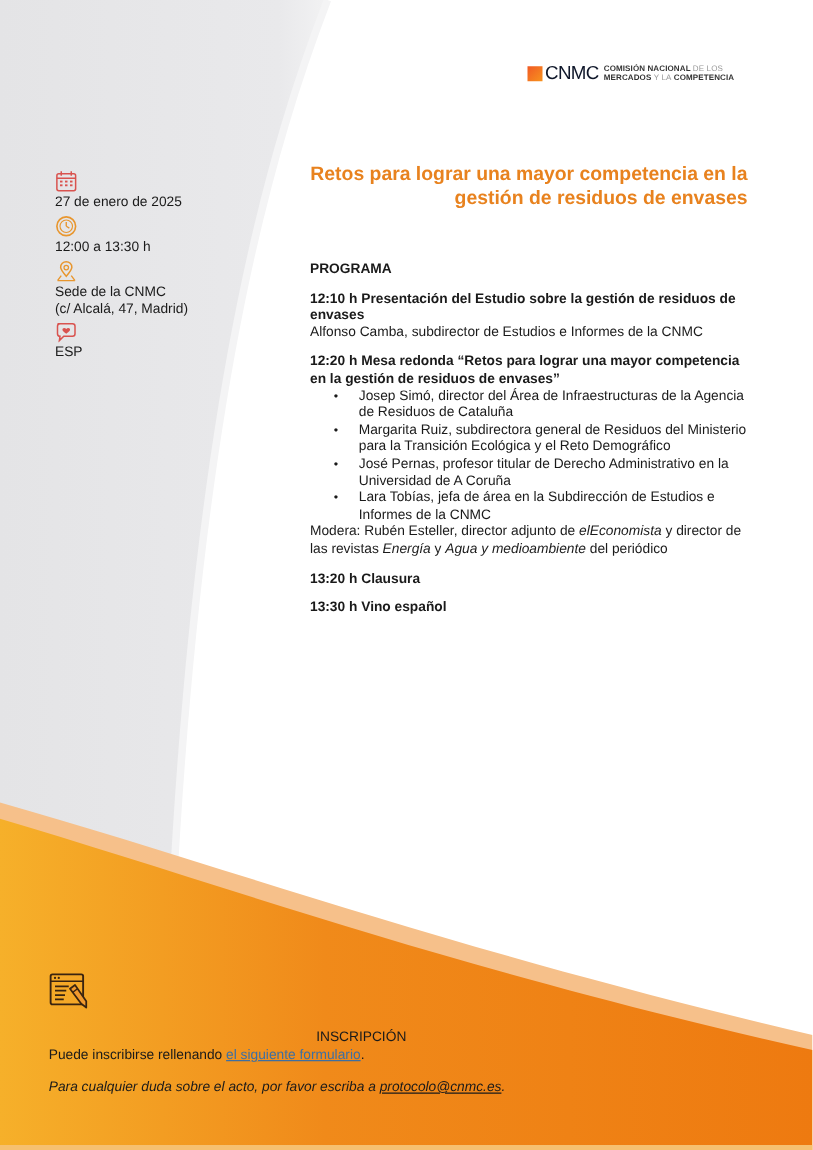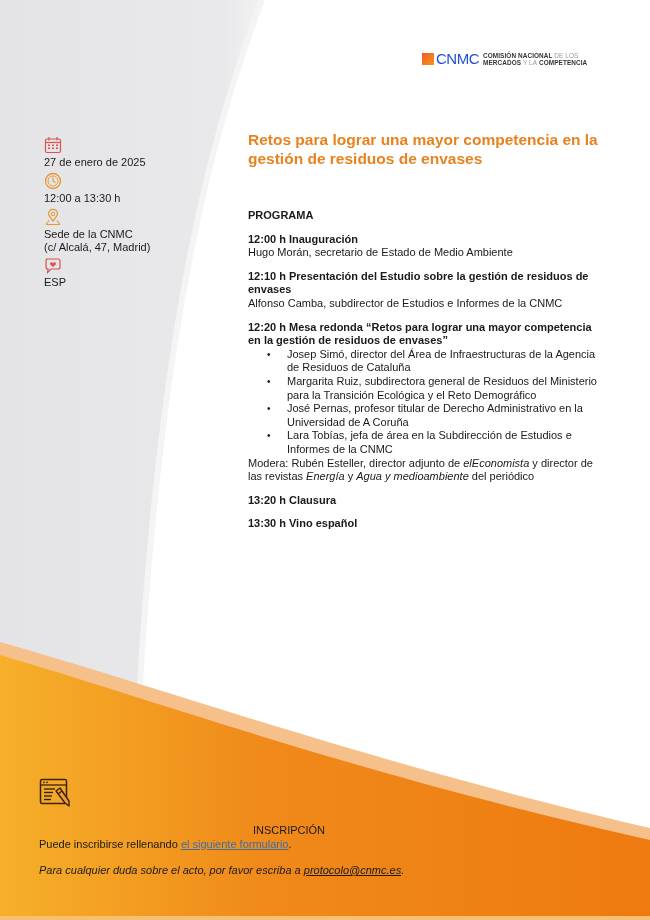--- a/index.html
+++ b/index.html
@@ -6,31 +6,31 @@
   body {
     width: 650px; height: 920px; position: relative; overflow: hidden;
     background: #ffffff;
     font-family: "Liberation Sans", sans-serif;
     color: #1a1a1a;
   }
   .bg-svg { position: absolute; left: 0; top: 0; width: 650px; height: 920px; z-index: 0; }
 
   .logo { position: absolute; left: 422px; top: 52px; display: flex; align-items: center; z-index: 2; }
   .logo-mark { width: 12px; height: 12px; background: linear-gradient(135deg, #f15a24 0%, #f7931e 100%); margin-right: 2px; }
-  .logo-letters { font-size: 15px; letter-spacing: -0.5px; color: #1d4ed8; font-weight: 300; margin-right: 4px; line-height: 14px; }
+  .logo-letters { font-size: 15px; letter-spacing: -0.5px; color: #0f172a; font-weight: 300; margin-right: 4px; line-height: 14px; }
   .logo-text { display: flex; flex-direction: column; font-size: 6.4px; line-height: 7px; font-weight: bold; color: #333; letter-spacing: 0.1px; }
   .logo-text .light { color: #999; font-weight: normal; }
 
   .side { position: absolute; left: 44px; top: 136px; width: 150px; z-index: 2; font-size: 11px; line-height: 13px; }
   .side .icon { display: block; width: 18px; height: 18px; margin-bottom: 2px; }
   .side .txt { display: block; margin-bottom: 3px; }
   .side .sub { font-size: 11px; line-height: 12px; margin-top: -3px; }
 
   .main { position: absolute; left: 248px; top: 130px; width: 350px; z-index: 2; font-size: 11px; line-height: 13.6px; }
-  .title { color: #e8821e; font-weight: bold; font-size: 15.5px; line-height: 19px; margin: 0 0 41px 0; }
+  .title { color: #e8821e; font-weight: bold; font-size: 15.5px; line-height: 19px; margin: 0 0 41px 0; text-align: right; }
   .prog-h { font-weight: bold; font-size: 11px; margin: 0 0 10px 0; }
   .block { margin-bottom: 10px; }
   .block-title { font-weight: bold; }
   ul.bullets { margin: 0; padding: 0 0 0 39px; list-style: none; }
   ul.bullets li { position: relative; }
   ul.bullets li::before { content: "•"; position: absolute; left: -20px; top: 0; font-size: 10px; }
 
   .bottom { position: absolute; left: 39px; top: 778px; width: 500px; z-index: 2; font-size: 11px; line-height: 13.5px; }
   .bottom .ins-icon { width: 32px; height: 30px; display: block; margin-bottom: 16px; }
   .bottom .ins-h { font-weight: normal; text-align: center; }
@@ -111,24 +111,20 @@
     <path d="M2,3 L14,3 Q16,3 16,5 L16,11 Q16,13 14,13 L7,13 L3.5,16.5 L4,13 Q2,13 2,11 L2,5 Q2,3 4,3 Z" fill="none" stroke="#d9534f" stroke-width="1.2"></path>
     <path d="M9,11 C6,9 5.5,7.8 6.3,6.8 C7,6 8.3,6.3 9,7.2 C9.7,6.3 11,6 11.7,6.8 C12.5,7.8 12,9 9,11 Z" fill="#d9534f"></path>
   </svg>
   <span class="txt">ESP</span>
 </div>
 
 <div class="main">
   <h1 class="title">Retos para lograr una mayor competencia en la gestión de residuos de envases</h1>
   <div class="prog-h">PROGRAMA</div>
 
-  <div class="block">
-    <div class="block-title">12:00 h Inauguración</div>
-    <div>Hugo Morán, secretario de Estado de Medio Ambiente</div>
-  </div>
 
   <div class="block">
     <div class="block-title">12:10 h Presentación del Estudio sobre la gestión de residuos de envases</div>
     <div>Alfonso Camba, subdirector de Estudios e Informes de la CNMC</div>
   </div>
 
   <div class="block">
     <div class="block-title">12:20 h Mesa redonda “Retos para lograr una mayor competencia en la gestión de residuos de envases”</div>
     <ul class="bullets">
       <li>Josep Simó, director del Área de Infraestructuras de la Agencia de Residuos de Cataluña</li>

